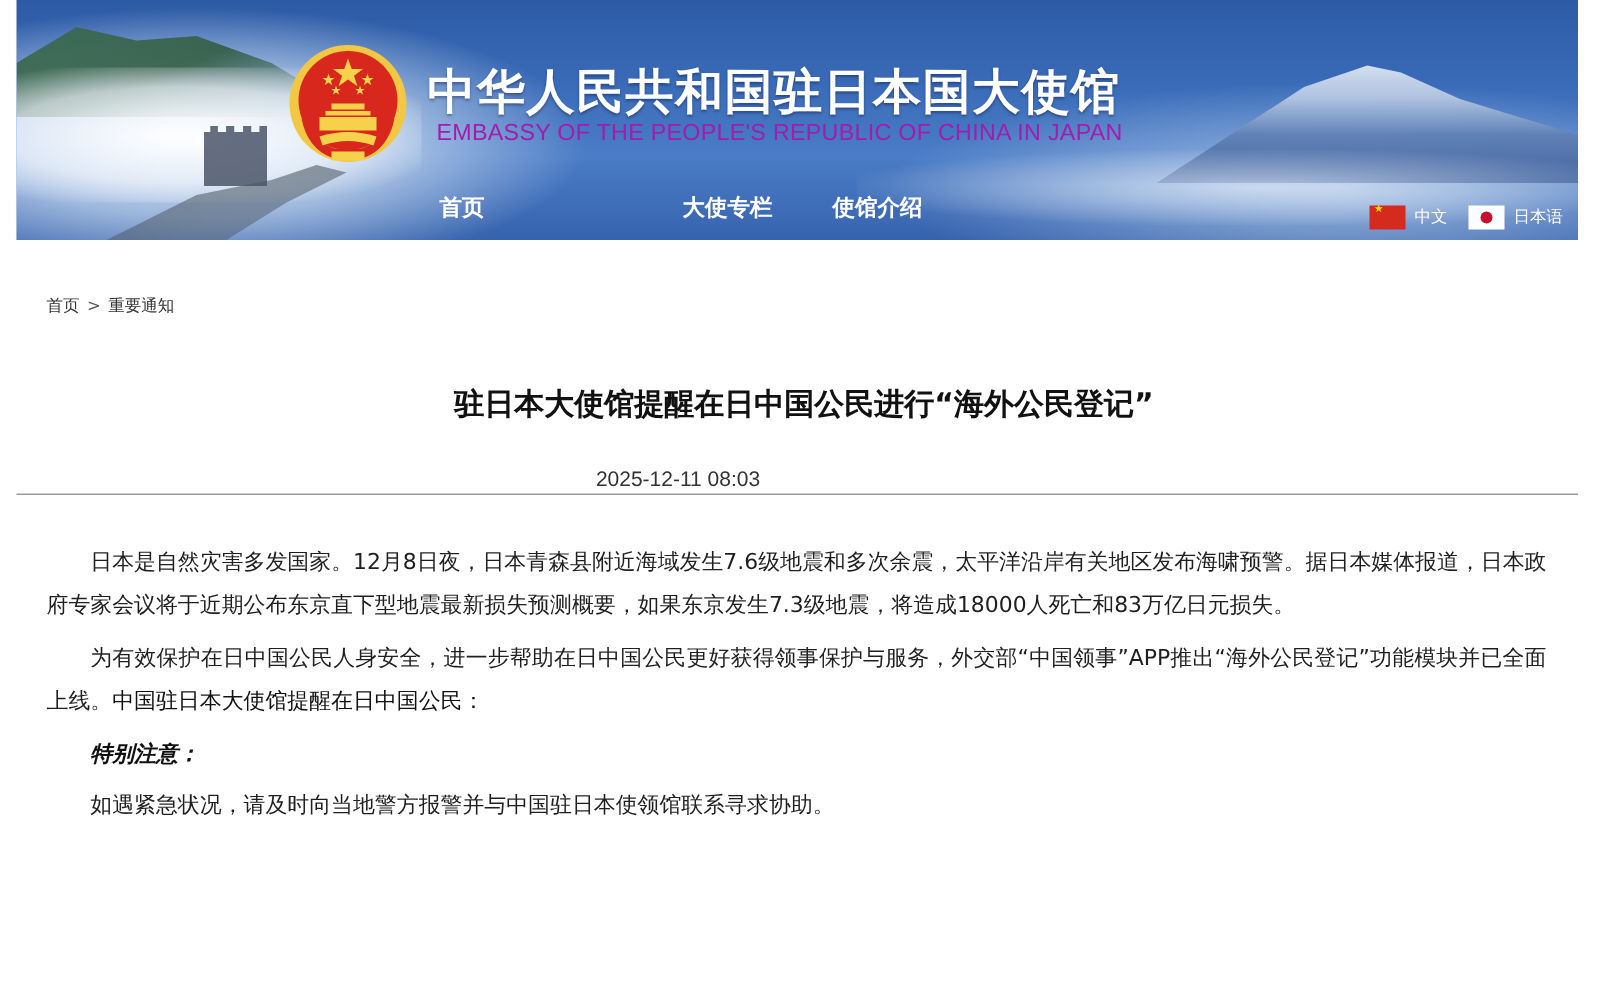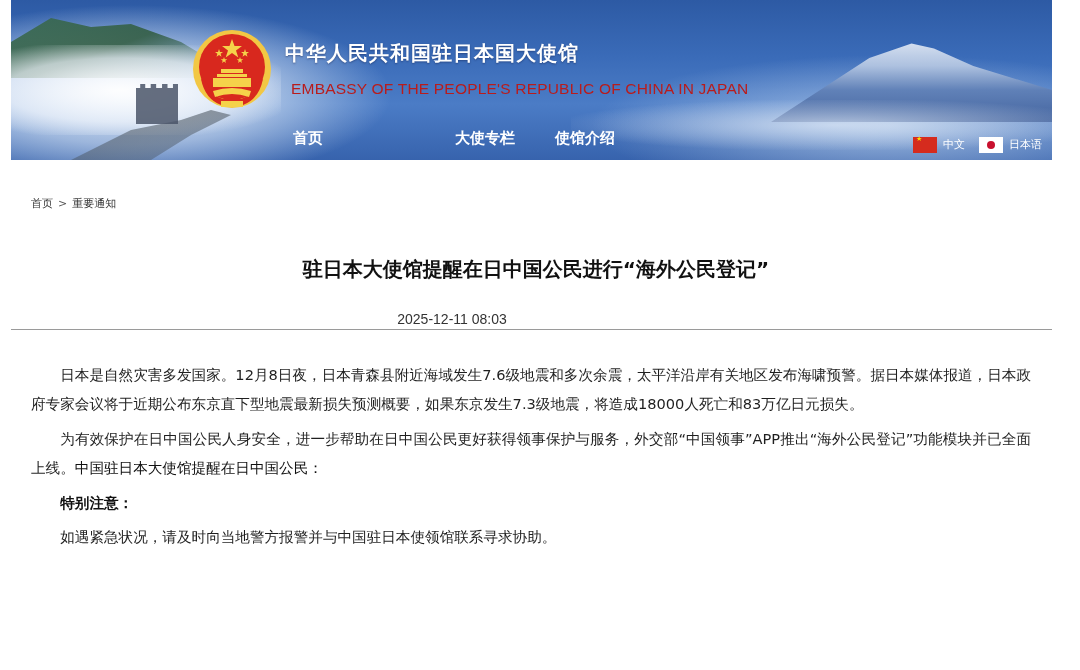--- a/index.html
+++ b/index.html
@@ -45,29 +45,29 @@
   .clouds-right {
     position: absolute; left: 560px; top: 100px; width: 481px; height: 50px;
     background: radial-gradient(ellipse at 55% 50%, rgba(225,235,248,0.7), rgba(200,215,240,0) 75%);
   }
 
   .emblem {
     position: absolute; left: 191px; top: 27px; width: 82px; height: 86px;
   }
   .site-title-cn {
     position: absolute; left: 285px; top: 40px;
-    font-size: 20px; font-weight: bold; color: #ffffff; letter-spacing: 1px;
+    font-size: 32px; font-weight: bold; color: #ffffff; letter-spacing: 1px;
     text-shadow: 0 1px 2px rgba(0,0,40,0.35);
     white-space: nowrap;
     text-align: center;
   }
   .site-title-en {
     position: absolute; left: 291px; top: 80px;
     font-family: "Liberation Sans", sans-serif;
-    font-size: 15.5px; color: #b91c1c; letter-spacing: 0.2px;
+    font-size: 15.5px; color: #a21caf; letter-spacing: 0.2px;
     white-space: nowrap;
   }
 
   .nav { position: absolute; left: 0; top: 129px; width: 100%; height: 24px; }
   .nav-item {
     position: absolute; top: 0; font-size: 15px; font-weight: bold; color: #ffffff;
     cursor: pointer; white-space: nowrap;
   }
   .lang-switch { position: absolute; right: 8px; top: 137px; height: 18px; display: flex; align-items: flex-start; gap: 6px; }
   .flag {
@@ -104,21 +104,21 @@
     position: absolute; left: 11px; top: 329px; width: 1041px; height: 0;
     border-top: 1px solid #9a9a9a;
   }
 
   .article-body { position: absolute; left: 31px; top: 361px; width: 1000px; }
   .para {
     font-size: 14.6px; line-height: 28.5px; color: #1f1f1f; text-indent: 2em; text-align: justify;
     margin-bottom: 7px;
   }
   .para strong { font-weight: normal; color: #111; }
-  .para-heading { font-size: 14.6px; line-height: 28px; font-weight: bold; text-indent: 2em; margin-bottom: 6px; color: #111; }
+  .para-heading { font-size: 14.6px; line-height: 28px; font-weight: bold; text-indent: 2em; margin-bottom: 6px; color: #111; font-style: italic; }
 </style>
 </head>
 <body>
 
 <div class="banner">
   <div class="mountain-left"></div>
   <div class="mist-left"></div>
   <div class="wall-path"></div>
   <div class="wall-tower"></div>
   <div class="fuji"></div>

